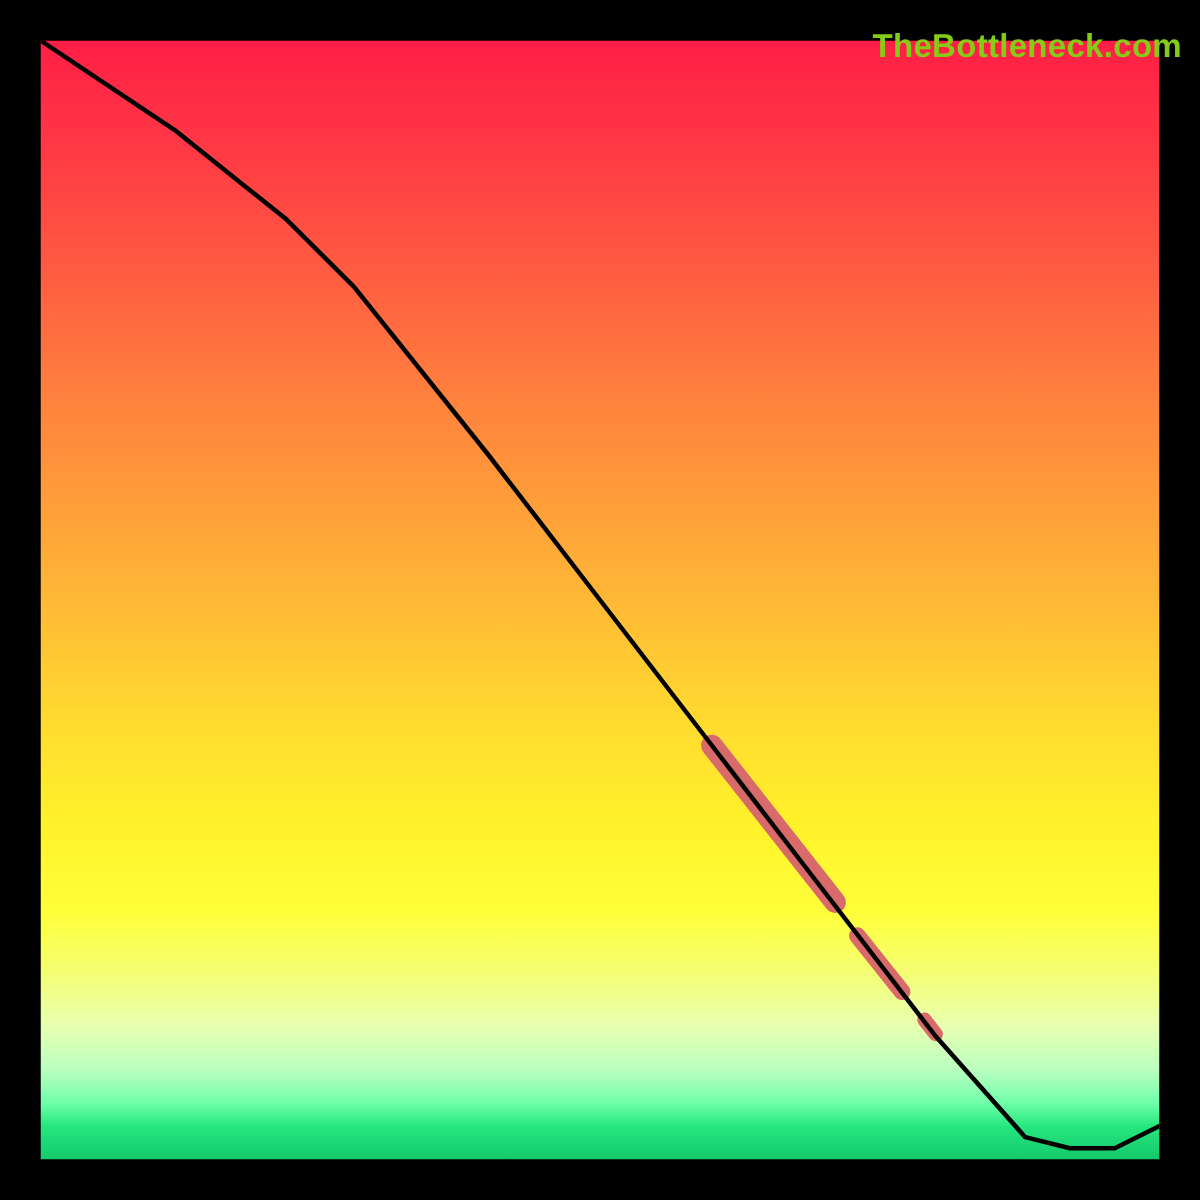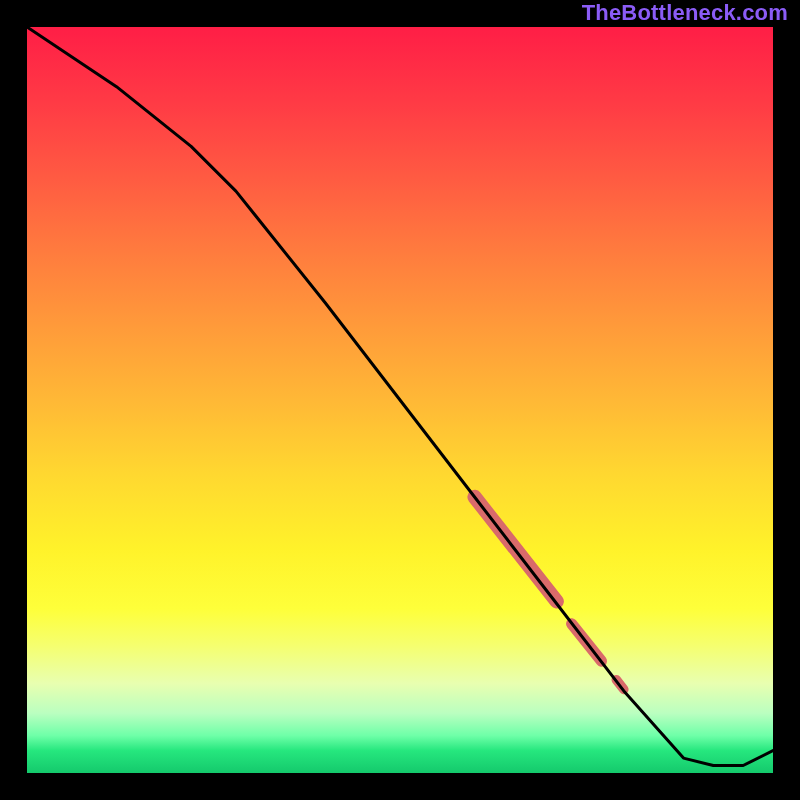--- a/index.html
+++ b/index.html
@@ -39,25 +39,25 @@
       #26e77e 97%,
       #14c96c 100%
     );
   }
   .svg-layer {
     position: absolute;
     inset: 0;
   }
   .watermark {
     position: absolute;
-    top: 0;
+    top: 18px;
     right: 12px;
     font-size: 22px;
     font-weight: 600;
-    color: #8b5cf6;
+    color: #84cc16;
     letter-spacing: 0.2px;
     user-select: none;
   }
 </style>
 </head>
 <body>
 
 <div class="frame">
   <div class="gradient-bg"></div>
 

